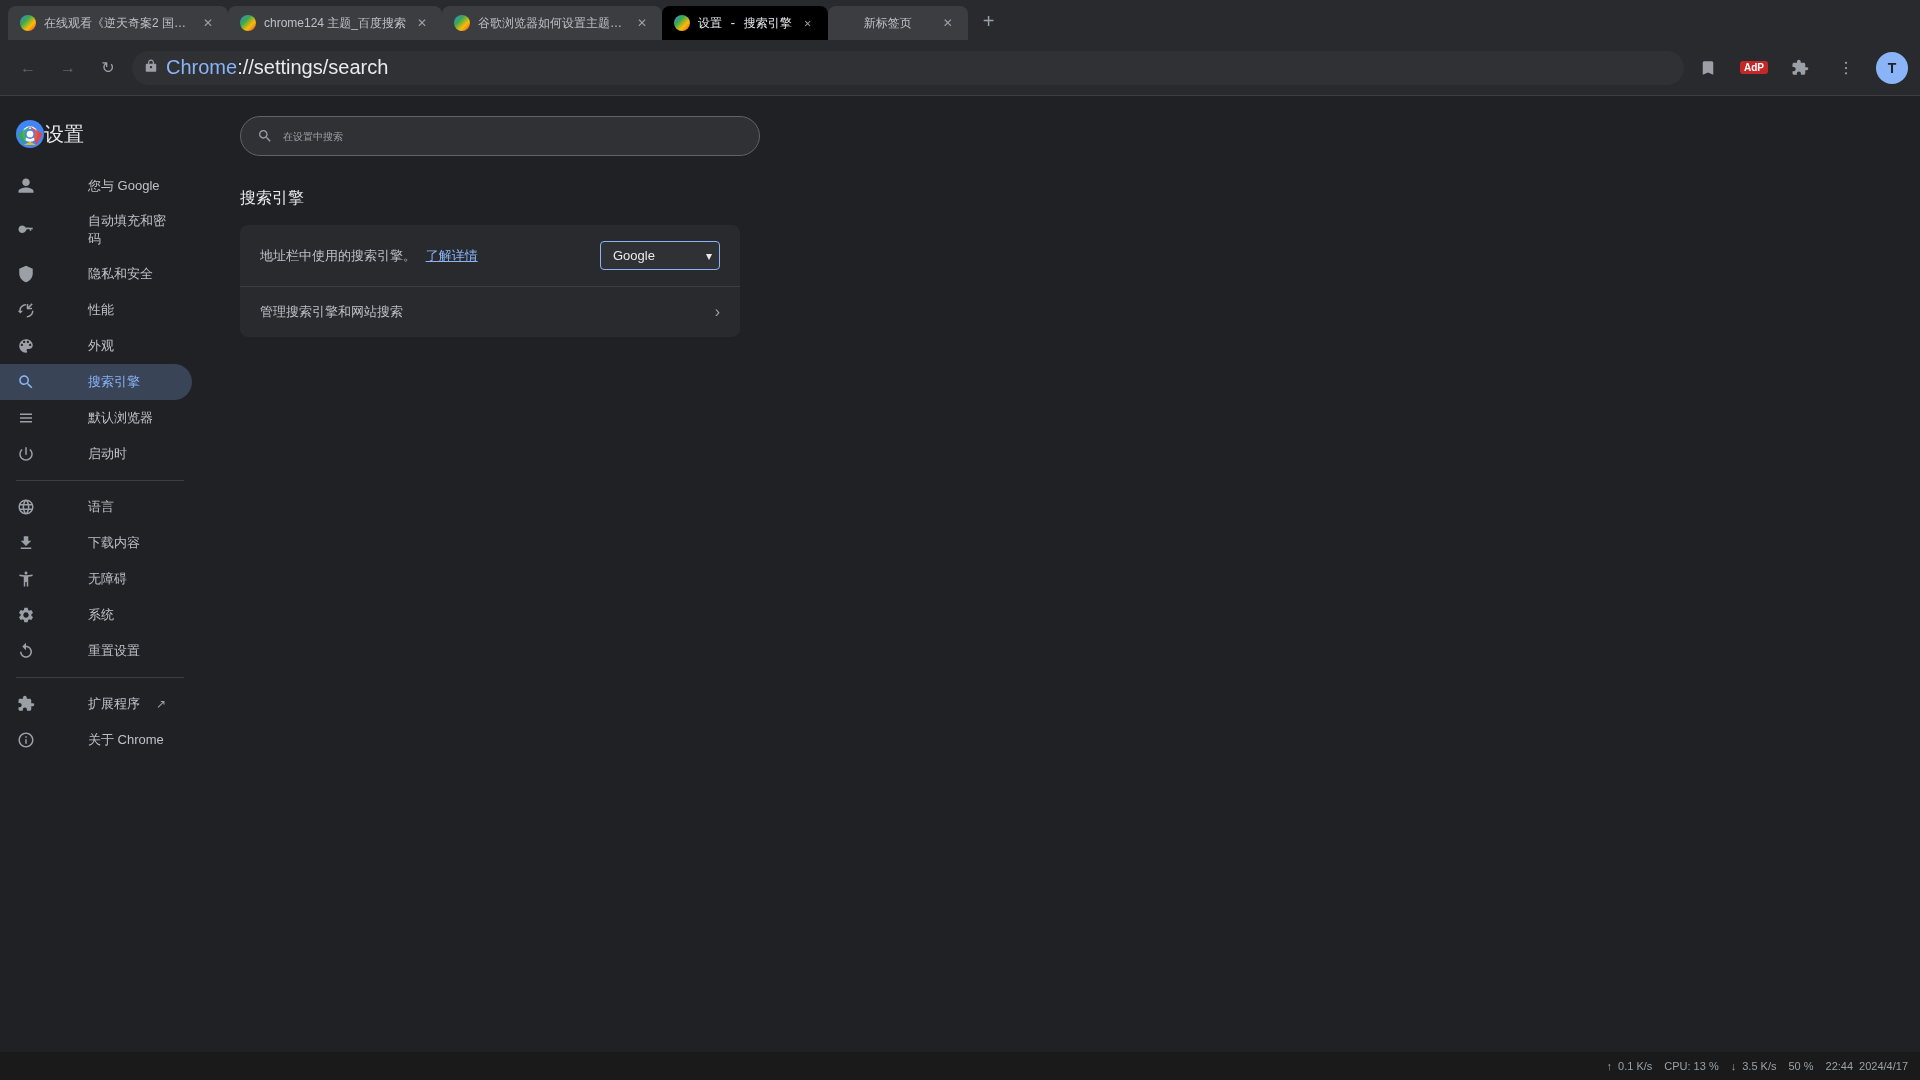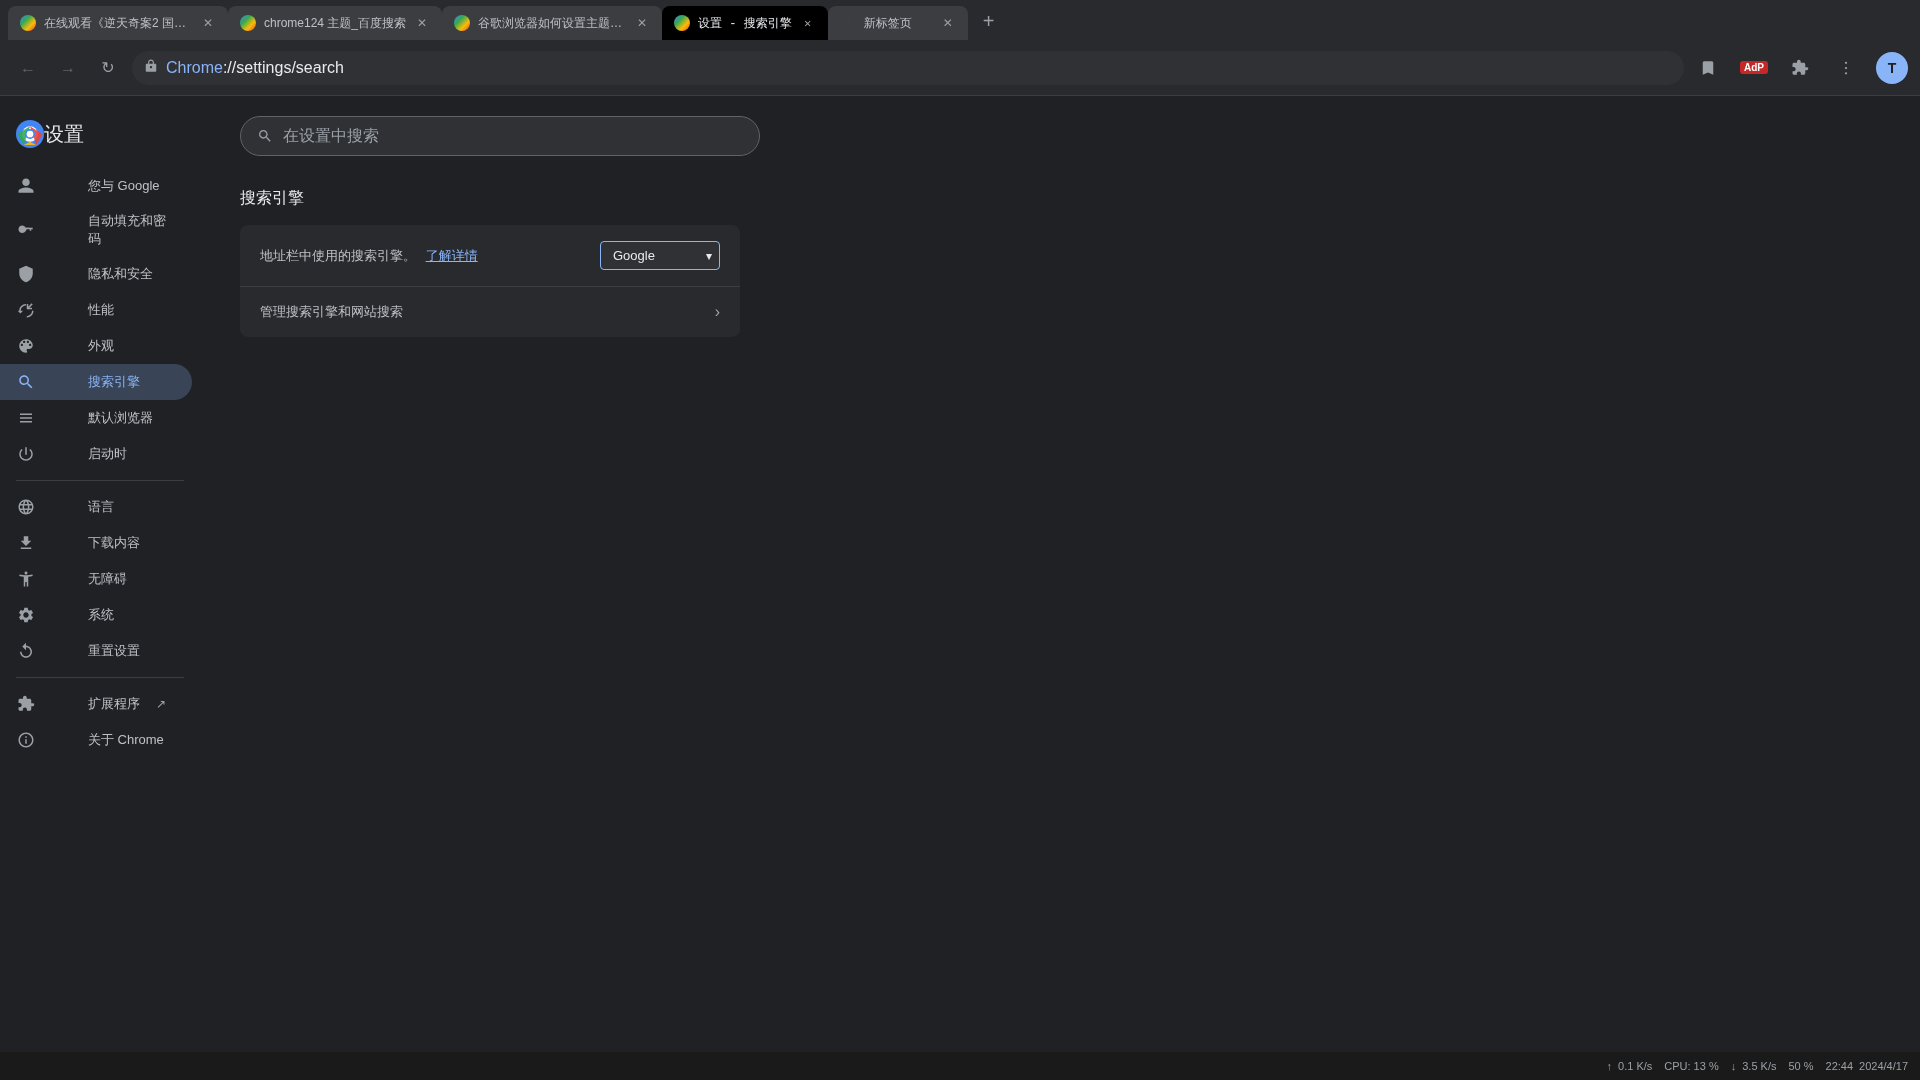--- a/index.html
+++ b/index.html
@@ -132,21 +132,21 @@
       gap: 8px;
     }
 
     .url-icon {
       color: #9aa0a6;
       font-size: 14px;
     }
 
     .url-text {
       color: #e8eaed;
-      font-size: 16px;
+      font-size: 20px;
     }
 
     .url-text .chrome-part {
       color: #8ab4f8;
     }
 
     .toolbar-right {
       display: flex;
       align-items: center;
       gap: 14px;
@@ -270,21 +270,21 @@
       align-items: center;
       padding: 0 16px;
       gap: 10px;
     }
 
     .settings-search input {
       background: transparent;
       border: none;
       outline: none;
       color: #e8eaed;
-      font-size: 16px;
+      font-size: 10px;
       flex: 1;
       font-family: inherit;
     }
 
     .settings-search input::placeholder {
       color: #9aa0a6;
     }
 
     .section-title {
       font-size: 16px;

